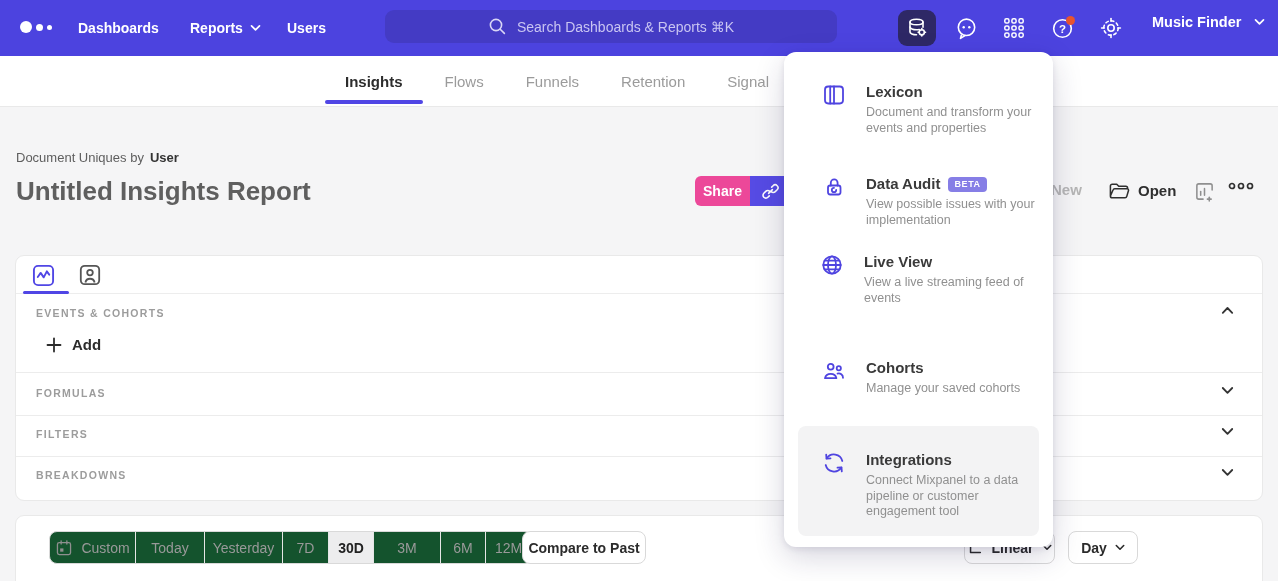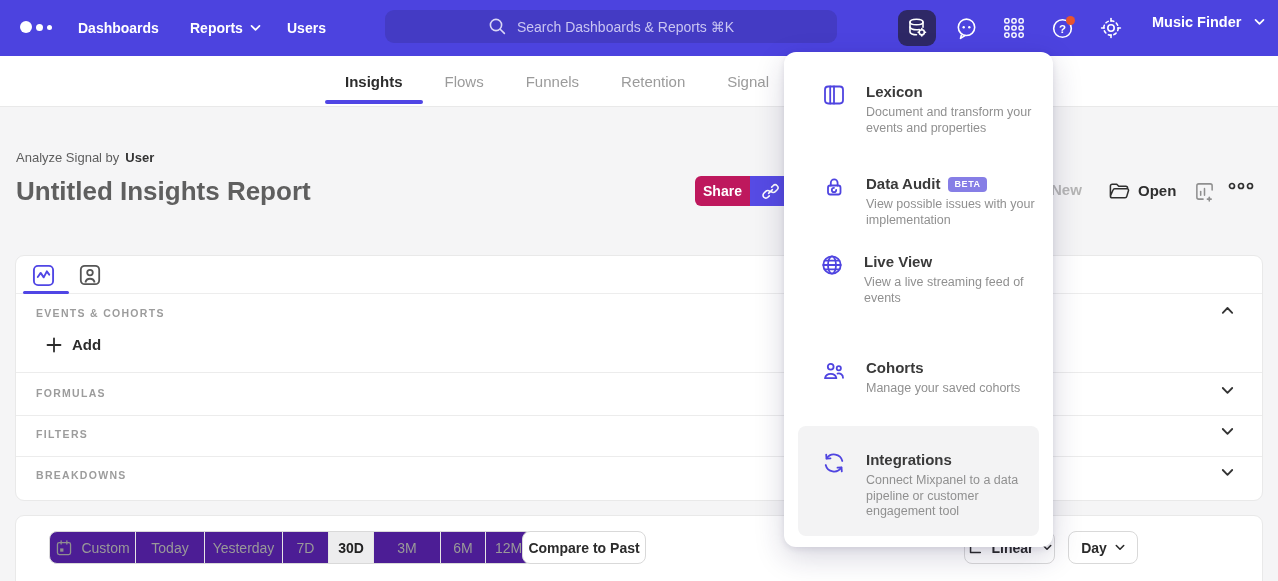--- a/index.html
+++ b/index.html
@@ -27,42 +27,42 @@
   .tabs { position:absolute; left:345px; top:0; height:51px; display:flex; gap:42px; }
   .tab { position:relative; height:51px; display:flex; align-items:center; font-size:15px; color:#9b9b9b; cursor:pointer; white-space:nowrap; }
   .tab.active { color:#2d2d2d; font-weight:600; }
   .tab.active .tab-underline { position:absolute; left:-20px; right:-20px; bottom:3px; height:4px; background:#5046e5; border-radius:2px; }
 
   
   .breadcrumb { position:absolute; left:16px; top:150px; font-size:13px; color:#5e5e5e; }
   .breadcrumb b { color:#333; font-weight:600; margin-left:6px; }
   .report-title { position:absolute; left:16px; top:176px; font-size:26px; font-weight:600; color:#5f5f5f; }
   .share-group { position:absolute; left:695px; top:176px; height:30px; display:flex; }
-  .share-btn { width:55px; height:30px; background:#be185d; border:none; border-radius:6px 0 0 6px; color:#fff; font-size:14px; font-weight:600; font-family:inherit; cursor:pointer; }
+  .share-btn { width:55px; height:30px; background:#ec4899; border:none; border-radius:6px 0 0 6px; color:#fff; font-size:14px; font-weight:600; font-family:inherit; cursor:pointer; }
   .link-btn { width:41px; height:30px; background:#564be4; border:none; border-radius:0 6px 6px 0; display:flex; align-items:center; justify-content:center; cursor:pointer; }
   .hdr-action { position:absolute; top:181px; display:flex; align-items:center; gap:8px; font-size:15px; cursor:pointer; }
   #act-new { left:1051px; color:#b5b5b5; font-weight:600; }
   #act-open { left:1108px; color:#2f2f2f; font-weight:600; }
   #act-board { left:1194px; }
   #act-more { left:1228px; }
 
   
   #main-card { position:absolute; left:15px; top:255px; width:1248px; height:246px; background:#fff; border:1px solid #e9e9e9; border-radius:9px; }
   .icon-tabs { position:absolute; left:0; top:0; width:100%; height:38px; border-bottom:1px solid #ededed; }
   .icon-tab { position:absolute; top:5px; width:28px; height:28px; display:flex; align-items:center; justify-content:center; cursor:pointer; }
   #icon-tab-insights{left:13px;} #icon-tab-profiles{left:60px;}
   .icon-tab-underline { position:absolute; left:7px; top:35px; width:46px; height:3px; background:#5046e5; border-radius:2px; }
   .divider { position:absolute; left:0; width:100%; height:1px; background:#ececec; }
   .section-label { position:absolute; left:20px; font-size:10.5px; font-weight:bold; letter-spacing:1.3px; color:#9c9c9c; cursor:pointer; }
   .section-chevron { position:absolute; right:28px; cursor:pointer; }
   .add-btn { position:absolute; left:30px; top:80px; display:flex; align-items:center; gap:10px; font-size:15px; font-weight:600; color:#2c2c2c; cursor:pointer; }
 
   
   #bottom-card { position:absolute; left:15px; top:515px; width:1248px; height:80px; background:#fff; border:1px solid #e9e9e9; border-radius:9px; }
-  .segmented { position:absolute; left:33px; top:15px; height:33px; display:flex; border:1px solid #d9d9d9; border-radius:8px; overflow:hidden; background:#4c1d95; }
+  .segmented { position:absolute; left:33px; top:15px; height:33px; display:flex; border:1px solid #d9d9d9; border-radius:8px; overflow:hidden; background:#14532d; }
   .seg { display:flex; align-items:center; justify-content:center; gap:8px; font-size:14px; color:#999; border-right:1px solid #e5e5e5; cursor:pointer; white-space:nowrap; }
   .seg:last-child { border-right:none; }
   .seg.active { background:#ededee; color:#222; font-weight:600; }
   .tool-btn { position:absolute; top:15px; height:33px; border:1px solid #d9d9d9; border-radius:8px; background:#fff; display:flex; align-items:center; justify-content:center; gap:8px; font-size:14px; font-weight:600; color:#2b2b2b; cursor:pointer; }
   #btn-compare { left:506px; width:124px; }
   #btn-linear { left:948px; width:91px; }
   #btn-day { left:1052px; width:70px; }
   #btn-line { left:1137px; width:95px; }
 
   
@@ -190,21 +190,21 @@
       <div class="tab">
           <span>Signal</span>
         </div>
       <div class="tab">
           <span>Impact</span>
         </div>
     </div>
   </div>
 
   <div class="breadcrumb">
-    <span>Analyze Signal by</span><b>User</b>
+    <span>Document Uniques by</span><b>User</b>
   </div>
   <div class="report-title">Untitled Insights Report</div>
 
   <div class="share-group">
     <button class="share-btn">Share</button>
     <div class="link-btn">
       <svg width="19" height="19" viewBox="0 0 24 24">
         <g fill="none" stroke="#fff" stroke-width="2" stroke-linecap="round">
           <path d="M13.5 6.5 l1.8-1.8 a3.6 3.6 0 0 1 5.1 5.1 L18 12.2 a3.6 3.6 0 0 1-5.1 0"></path>
           <path d="M10.5 17.5 l-1.8 1.8 a3.6 3.6 0 0 1-5.1-5.1 L6 11.8 a3.6 3.6 0 0 1 5.1 0"></path>

